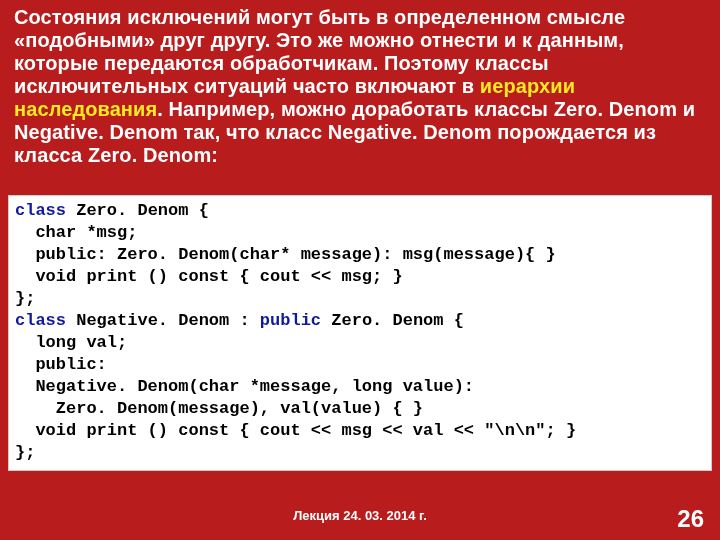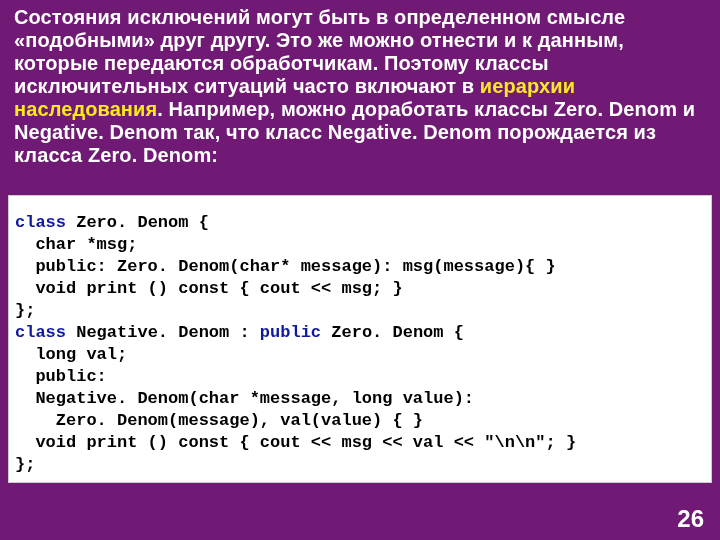--- a/index.html
+++ b/index.html
@@ -1,19 +1,19 @@
 <!DOCTYPE html>
 <html><head>
 <meta charset="utf-8">
 <style>
   html,body{margin:0;padding:0;width:720px;height:540px;overflow:hidden;font-family:"Trebuchet MS","Segoe UI",Arial,sans-serif}
-  .slide{position:relative;width:720px;height:540px;background:#701a75;box-sizing:border-box}
+  .slide{position:relative;width:720px;height:540px;background:#b91c1c;box-sizing:border-box}
   .body-text{position:absolute;left:14px;top:6px;right:14px;color:#fff;font-size:20px;line-height:23px;font-weight:700;letter-spacing:0.1px}
   .hl{color:#fde920}
-  .code-box{position:absolute;left:8px;right:8px;top:195px;background:#fff;color:#000;font-family:"Courier New",Courier,monospace;font-size:17px;line-height:22px;font-weight:700;padding:16px 6px 6px 6px;border:1px solid #ccc;white-space:pre}
+  .code-box{position:absolute;left:8px;right:8px;top:195px;background:#fff;color:#000;font-family:"Courier New",Courier,monospace;font-size:17px;line-height:22px;font-weight:700;padding:4px 6px 6px 6px;border:1px solid #ccc;white-space:pre}
   .code-box .kw{color:#0f1aa0}
   .footer{position:absolute;left:0;right:0;bottom:10px;height:22px}
   .footer .center{position:absolute;left:0;right:0;text-align:center;color:#ffffff;font-size:13px;font-weight:700}
   .footer .page{position:absolute;right:16px;bottom:-3px;color:#ffffff;font-size:24px;font-weight:700}
 </style>
 </head>
 <body>
 
 <div class="slide">
 
@@ -28,16 +28,17 @@
 <span>};</span>
 <span class="kw">class</span><span> Negative. Denom : </span><span class="kw">public</span><span> Zero. Denom {</span>
 <span>  long val;</span>
 <span>  public:</span>
 <span>  Negative. Denom(char *message, long value):</span>
 <span>    Zero. Denom(message), val(value) { }</span>
 <span>  void print () const { cout &lt;&lt; msg &lt;&lt; val &lt;&lt; "\n\n"; }</span>
 <span>};</span></div>
 
   <div class="footer">
+    <div class="center">Лекция 24. 03. 2014 г.</div>
     <div class="page">26</div>
   </div>
 
 </div>
 
 </body></html>

